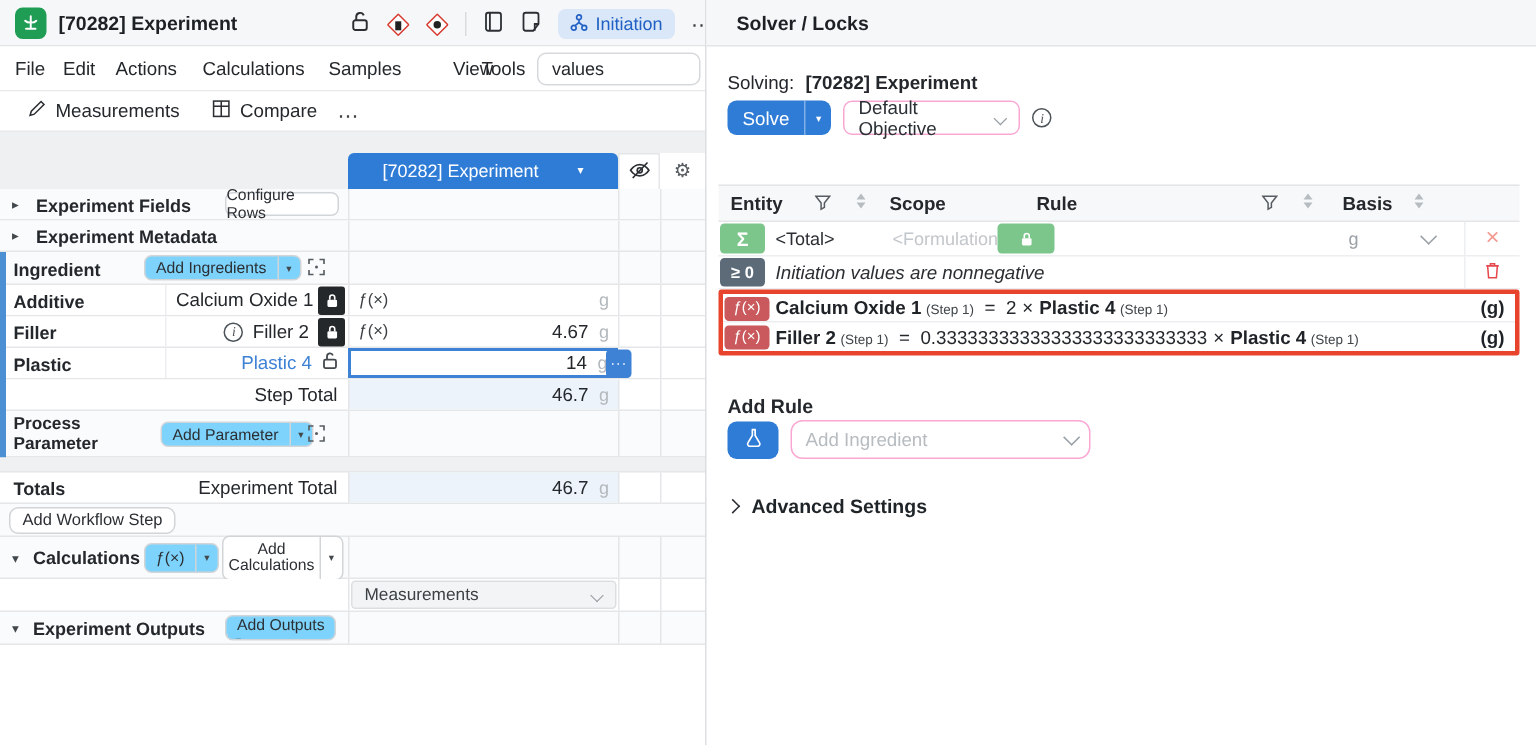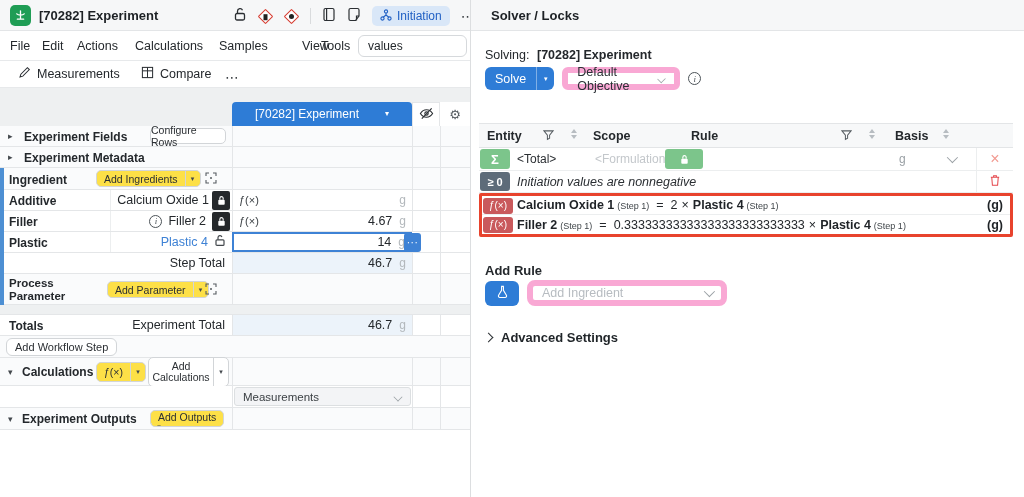--- a/index.html
+++ b/index.html
@@ -30,41 +30,41 @@
   
   .sheetbg { left:0; top:88px; width:470px; height:409px; background:#fff; }
   .gapstrip { background:#eef0f1; }
   .row { position:absolute; left:0; width:470px; border-bottom:1px solid #e4e6e8; background:#fff; }
   .row.gray { background:#fafbfc; }
   .cell { position:absolute; top:0; bottom:0; display:flex; align-items:center; }
   .bl { border-left:1px solid #e4e6e8; }
   .tab { background:#2e7cd6; color:#fff; border-radius:4px 4px 0 0; font-size:12px; display:flex; align-items:center; justify-content:center; gap:26px; }
   .caret { font-size:8px; line-height:1; }
   .btn { background:#fff; border:1px solid #d2d5d8; border-radius:5px; font-size:10.5px; color:#2b2f33; display:inline-flex; align-items:center; justify-content:center; }
-  .splitbtn { background:#fde047; border:1px solid #d2d5d8; border-radius:5px; font-size:10.5px; color:#2b2f33; display:inline-flex; align-items:stretch; overflow:hidden; }
+  .splitbtn { background:#7dd3fc; border:1px solid #d2d5d8; border-radius:5px; font-size:10.5px; color:#2b2f33; display:inline-flex; align-items:stretch; overflow:hidden; }
   .splitbtn .lbl { display:flex; align-items:center; padding:0 7px; }
   .splitbtn .car { display:flex; align-items:center; justify-content:center; width:15px; border-left:1px solid #d2d5d8; font-size:7px; color:#43484d; }
   .expander { font-size:9px; color:#43484d; }
   .locktile { width:18px; height:19px; background:#25282b; border-radius:2px; display:flex; align-items:center; justify-content:center; }
   .fxg { font-size:11px; color:#3c4145; }
   .unit { color:#b3b8bc; font-size:12px; }
   .num { font-size:12.5px; color:#24282c; }
   .bluebar { left:0; top:168px; width:4px; height:137px; background:#4d8fd3; }
   .info-circ { width:13px; height:13px; border:1.2px solid #4c5358; border-radius:50%; display:inline-flex; align-items:center; justify-content:center; font-size:9px; color:#4c5358; font-style:italic; font-family:"Liberation Serif", serif; }
   .valblue { background:#ecf3fa; }
   .selcell { border:2px solid #3e82d5 !important; }
   .dots-btn { background:#3e82d5; color:#fff; border-radius:3px; width:17px; height:19px; display:flex; align-items:center; justify-content:center; font-size:10px; letter-spacing:0.5px; }
   .greysel { background:#f3f4f6; border:1px solid #dcdfe1; border-radius:3px; font-size:11.5px; color:#3c4145; display:flex; align-items:center; }
   
   .rpanel { left:470px; top:0; width:554px; height:497px; background:#fff; border-left:1px solid #dcdee0; }
   .rheader { position:absolute; left:0; top:0; width:554px; height:31px; background:#f6f7f8; border-bottom:1px solid #e3e5e7; display:flex; align-items:center; padding-left:20px; font-size:13px; font-weight:bold; color:#1d2125; }
   .solvebtn { display:inline-flex; align-items:stretch; height:23px; background:#2e7cd6; border-radius:6px; overflow:hidden; color:#fff; font-size:12.5px; }
   .solvebtn .lbl { display:flex; align-items:center; padding:0 10px; }
   .solvebtn .car { display:flex; align-items:center; justify-content:center; width:18px; border-left:1px solid rgba(255,255,255,0.4); font-size:7px; }
-  .select { background:#fff; border:6px solid #f9a8d4; border-radius:6px; display:flex; align-items:center; justify-content:space-between; font-size:12.5px; color:#2b3035; padding:0 9px; }
+  .select { background:#fff; border:1px solid #f9a8d4; border-radius:6px; display:flex; align-items:center; justify-content:space-between; font-size:12.5px; color:#2b3035; padding:0 9px; }
   .chev { width:8px; height:8px; border-right:1.4px solid #9aa0a5; border-bottom:1.4px solid #9aa0a5; transform:rotate(45deg) translateY(-2px); }
   .rtable { position:absolute; left:8px; top:123px; width:534px; }
   .rthead { position:relative; height:25px; background:#f7f8f9; border-top:1px solid #e3e5e7; border-bottom:1px solid #e3e5e7; }
   .rthead span { position:absolute; top:5px; font-size:12.5px; font-weight:bold; color:#24282c; }
   .sort { position:absolute; top:7px; display:inline-flex; flex-direction:column; gap:2px; }
   .sort i { width:0; height:0; border-left:3.5px solid transparent; border-right:3.5px solid transparent; display:block; }
   .sort .up { border-bottom:4px solid #b7bcc1; }
   .sort .down { border-top:4px solid #b7bcc1; }
   .funnel { position:absolute; top:6px; }
   .rrow { position:relative; border-bottom:1px solid #eceeef; }

